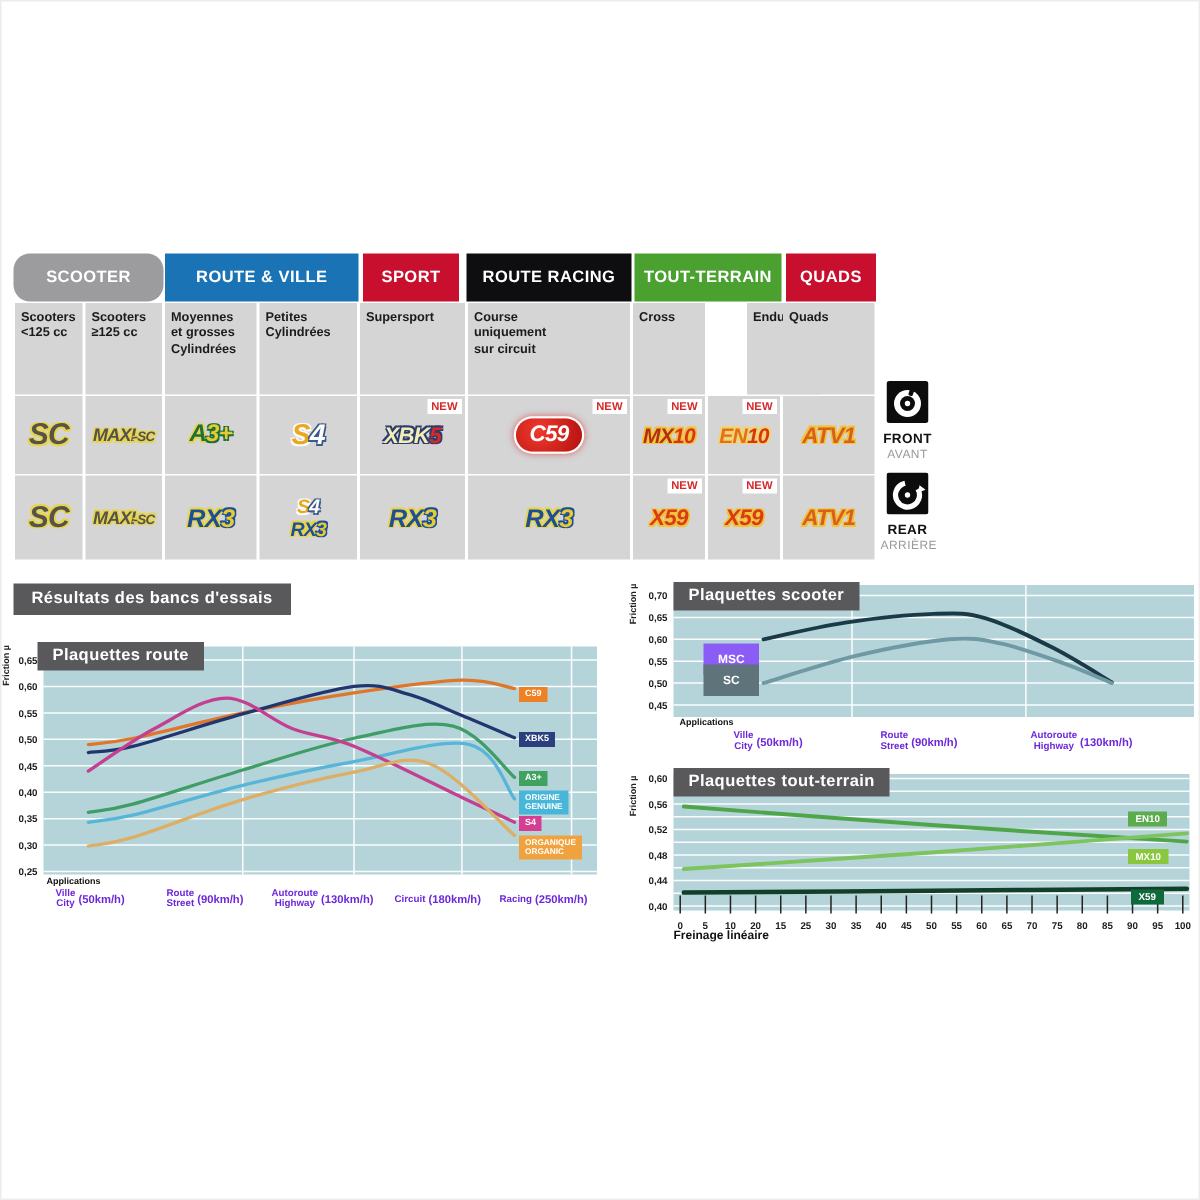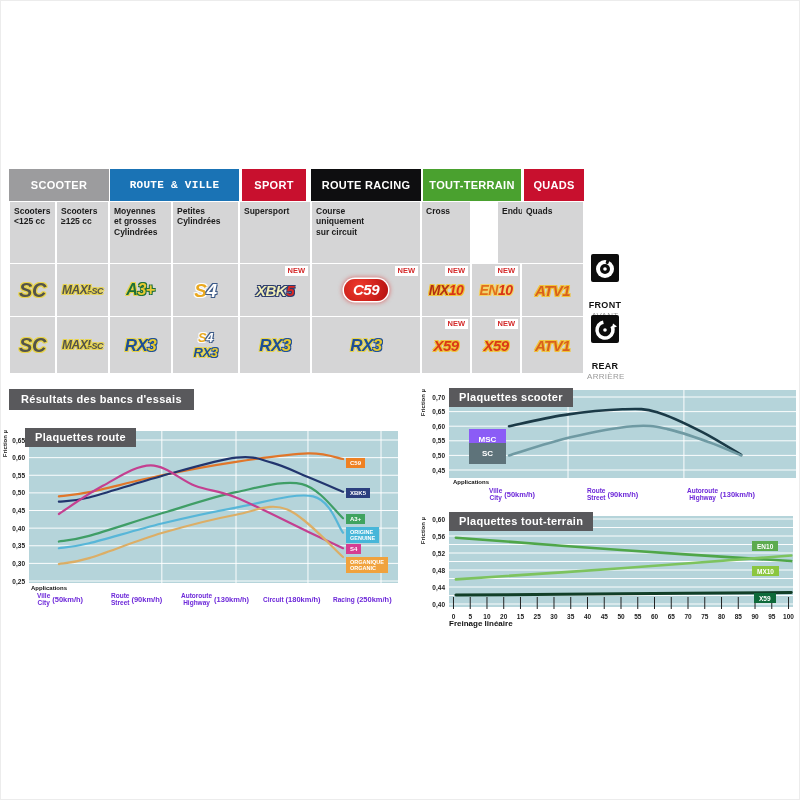--- a/index.html
+++ b/index.html
@@ -48,21 +48,21 @@
   .lg-atv1{font-size:15px;color:#d9601c;text-shadow:-1px -1px 0 #f0c43a,1px -1px 0 #f0c43a,-1px 1px 0 #f0c43a,1px 1px 0 #f0c43a;}
   .lg-rx3{font-size:17px;}
   .lg-rx3 .p1{color:#1d4f96;text-shadow:-1px -1px 0 #e8d44c,1px -1px 0 #e8d44c,-1px 1px 0 #e8d44c,1px 1px 0 #e8d44c;}
   .lg-rx3 .p2{color:#e8ca32;text-shadow:-1px -1px 0 #1d4f96,1px -1px 0 #1d4f96,-1px 1px 0 #1d4f96,1px 1px 0 #1d4f96;}
   .lg-rx3.small{font-size:13px;}
   .lg-x59{font-size:15px;color:#da3a16;text-shadow:-1px -1px 0 #f0c43a,1px -1px 0 #f0c43a,-1px 1px 0 #f0c43a,1px 1px 0 #f0c43a;}
 
   
   .marker{position:absolute;width:36px;text-align:center;}
   .mk-icon{display:block;margin:0 auto;}
-  .mk-label{font-size:9px;font-weight:bold;color:#111;margin-top:18px;letter-spacing:.3px;}
+  .mk-label{font-size:9px;font-weight:bold;color:#111;margin-top:5px;letter-spacing:.3px;}
   .mk-sub{font-size:8px;color:#999;margin-top:1px;letter-spacing:.3px;}
 
   
   .banner{position:absolute;left:8px;top:388px;background:#59595c;color:#fff;font-weight:bold;
           font-size:11px;padding:4px 12px 5px;letter-spacing:.3px;}
   .chartsvg{position:absolute;}
   .ctitle{position:absolute;background:#59595c;color:#fff;font-weight:bold;font-size:11px;
           padding:3px 10px 4px;z-index:3;letter-spacing:.3px;}
   .ylab{position:absolute;font-size:6px;font-weight:bold;color:#222;writing-mode:vertical-rl;
         transform:rotate(180deg);z-index:2;}
@@ -76,22 +76,22 @@
   .xapp .stack{font-size:6.5px;font-weight:bold;line-height:1.1;text-align:center;white-space:pre-line;}
   .xapp .speed{font-size:7.5px;font-weight:bold;}
   .xlabel{position:absolute;font-size:8px;font-weight:bold;color:#111;z-index:3;}
 </style>
 </head>
 <body>
 
 <div id="canvas">
 
   <div class="apptable">
-    <div class="ghead" style="left: 0px; width: 100px; background: rgb(156, 156, 158);">SCOOTER</div>
-    <div class="ghead" style="left: 101px; width: 129px; background: rgb(26, 115, 181); font-family: Liberation Mono, monospace;">ROUTE &amp; VILLE</div>
+    <div class="ghead" style="left: 0px; width: 100px; background: rgb(156, 156, 158); border-radius: 11px;">SCOOTER</div>
+    <div class="ghead" style="left: 101px; width: 129px; background: rgb(26, 115, 181);">ROUTE &amp; VILLE</div>
     <div class="ghead" style="left: 233px; width: 64px; background: rgb(200, 16, 46);">SPORT</div>
     <div class="ghead" style="left: 302px; width: 110px; background: rgb(14, 14, 16);">ROUTE RACING</div>
     <div class="ghead" style="left: 414px; width: 98px; background: rgb(74, 161, 47);">TOUT-TERRAIN</div>
     <div class="ghead" style="left: 515px; width: 60px; background: rgb(200, 16, 46);">QUADS</div>
 
     <div class="shead" style="left:1px;width:45px">Scooters
 &lt;125 cc</div>
     <div class="shead" style="left:48px;width:51px">Scooters
 ≥125 cc</div>
     <div class="shead" style="left:101px;width:61px">Moyennes

